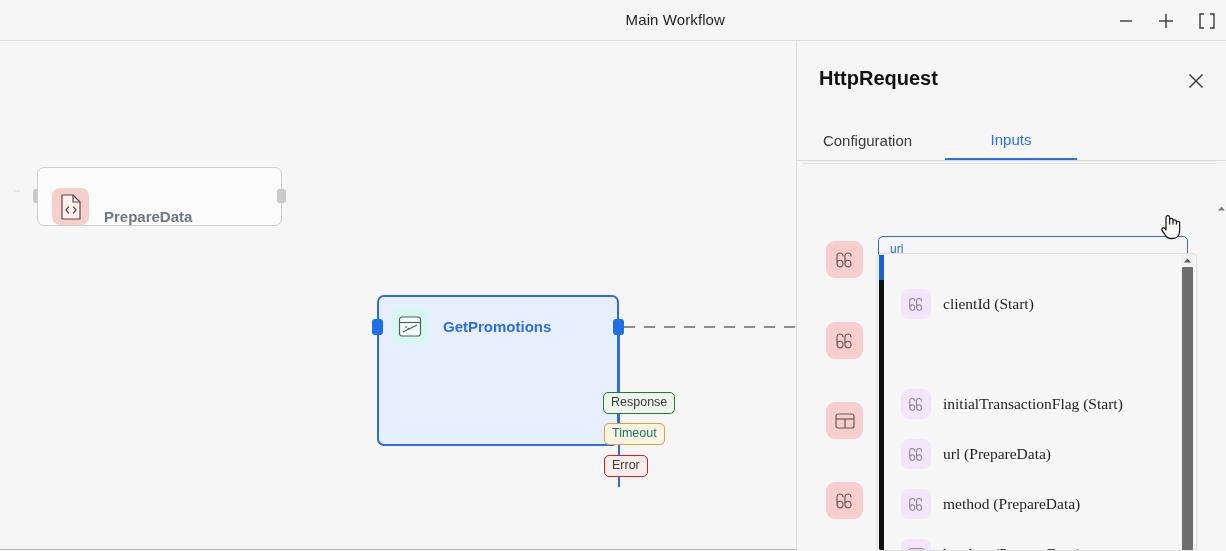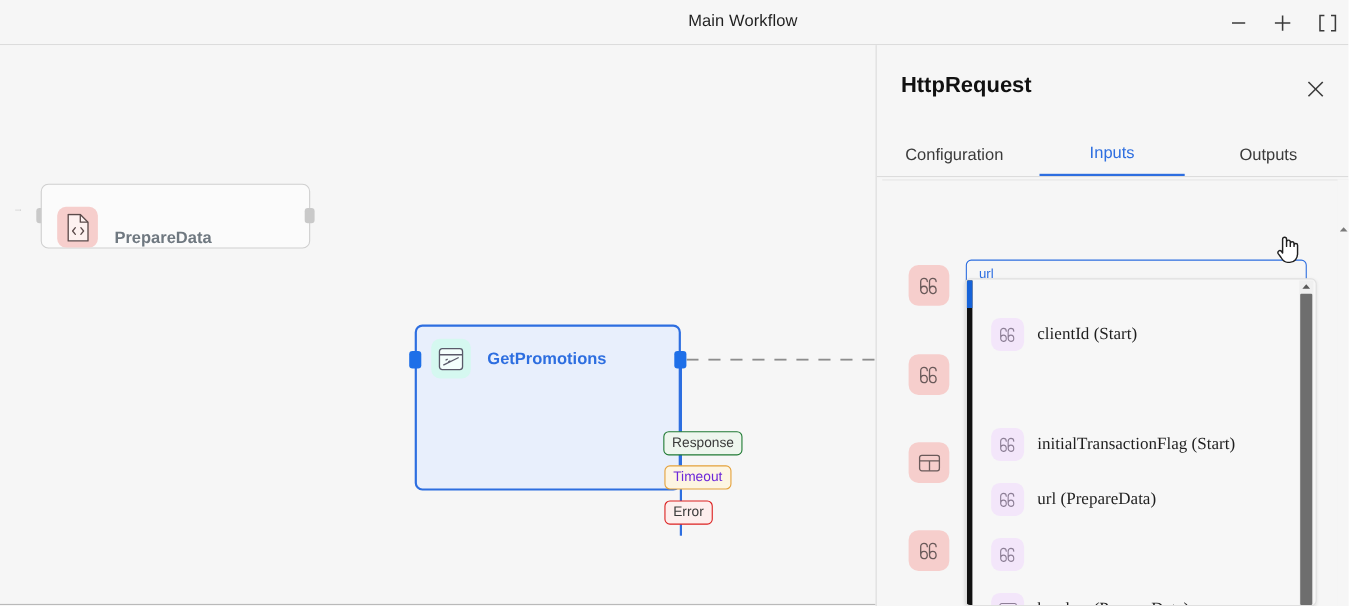--- a/index.html
+++ b/index.html
@@ -174,21 +174,21 @@
   #badge-response {
     left: 603px; top: 351px;
     border-color: #1f7a33;
     background: #eef6ee;
     color: #3a3a3a;
   }
   #badge-timeout {
     left: 604px; top: 382px;
     border-color: #e4a13a;
     background: #fdf5e2;
-    color: #6d28d9;
+    color: #0f766e;
   }
   #badge-error {
     left: 604px; top: 414px;
     border-color: #db2020;
     background: #fdeeed;
     color: #3a3a3a;
   }
 
   
   #panel {
@@ -519,21 +519,20 @@
     <div id="panel-close">
       <svg width="18" height="18" viewBox="0 0 18 18">
         <line x1="2.5" y1="2.5" x2="15.5" y2="15.5" stroke="#3a3a3a" stroke-width="1.4"></line>
         <line x1="15.5" y1="2.5" x2="2.5" y2="15.5" stroke="#3a3a3a" stroke-width="1.4"></line>
       </svg>
     </div>
 
     <div id="panel-tabs">
       <div class="tab" id="tab-configuration">Configuration</div>
       <div class="tab active" id="tab-inputs">Inputs</div>
-      <div class="tab" id="tab-outputs">Outputs</div>
     </div>
 
     <div id="panel-body">
       <div id="panel-body-top-rule"></div>
 
       <div class="field-icon" id="field-icon-0">
         <svg width="22" height="20" viewBox="0 0 22 20">
           <path d="M3 14 C3 9, 9 9, 9 14 C9 18, 3 18, 3 13 L3 6 C3 2, 9 2, 9 6" fill="none" stroke="#6a5a5a" stroke-width="1.2" stroke-linecap="round"></path>
           <path d="M11 14 C11 9, 17 9, 17 14 C17 18, 11 18, 11 13 L11 6 C11 2, 17 2, 17 6" fill="none" stroke="#6a5a5a" stroke-width="1.2" stroke-linecap="round"></path>
         </svg>
@@ -623,20 +622,21 @@
         <div class="dd-label">initialTransactionFlag (Start)</div>
       </div>
 
       <div class="dd-item" style="top:225px;">
         <div class="dd-icon">
           <svg width="19" height="17" viewBox="0 0 22 20">
             <path d="M3 14 C3 9, 9 9, 9 14 C9 18, 3 18, 3 13 L3 6 C3 2, 9 2, 9 6" fill="none" stroke="#8d7f96" stroke-width="1.2" stroke-linecap="round"></path>
             <path d="M11 14 C11 9, 17 9, 17 14 C17 18, 11 18, 11 13 L11 6 C11 2, 17 2, 17 6" fill="none" stroke="#8d7f96" stroke-width="1.2" stroke-linecap="round"></path>
           </svg>
         </div>
+        <div class="dd-label">method (PrepareData)</div>
       </div>
 
       <div class="dd-item" style="top:275px;">
         <div class="dd-icon">
           <svg width="19" height="15" viewBox="0 0 22 18">
             <rect x="2" y="2" width="18" height="14" rx="2" fill="none" stroke="#8d7f96" stroke-width="1.2"></rect>
             <line x1="2" y1="7" x2="20" y2="7" stroke="#8d7f96" stroke-width="1.2"></line>
             <line x1="11" y1="7" x2="11" y2="16" stroke="#8d7f96" stroke-width="1.2"></line>
           </svg>
         </div>

